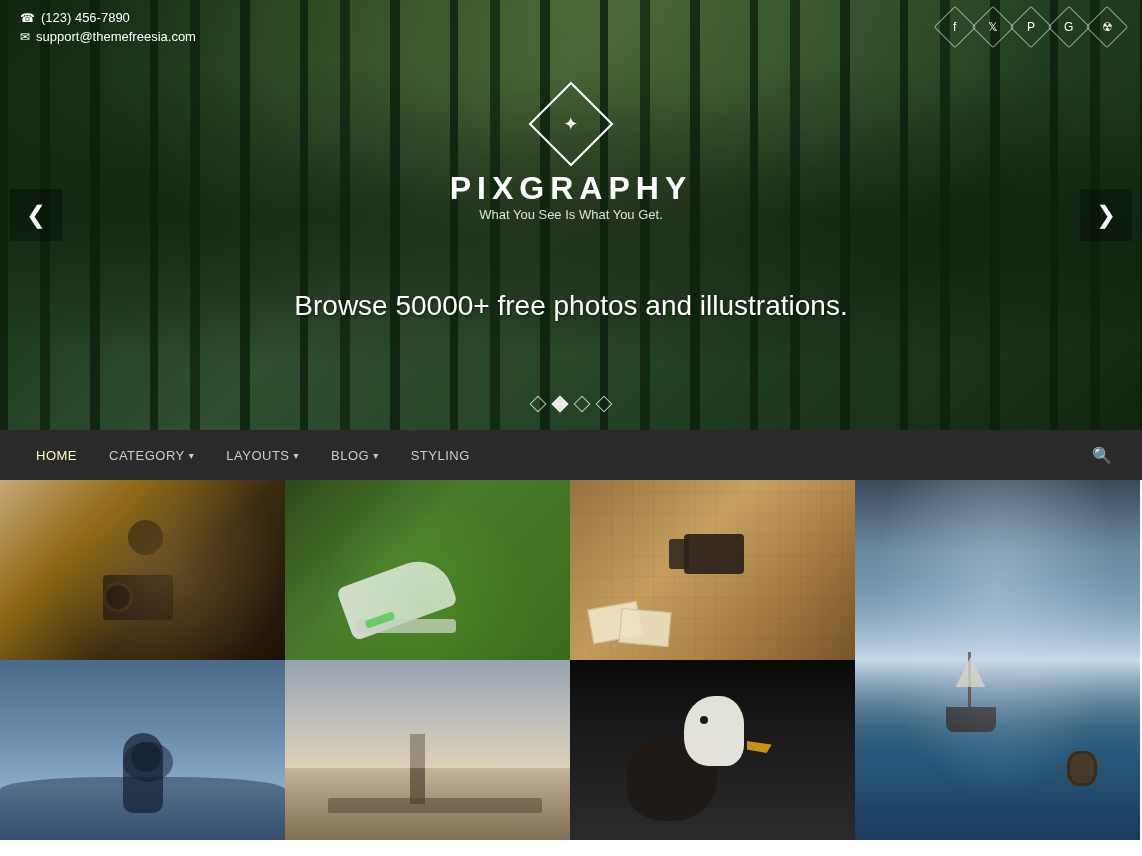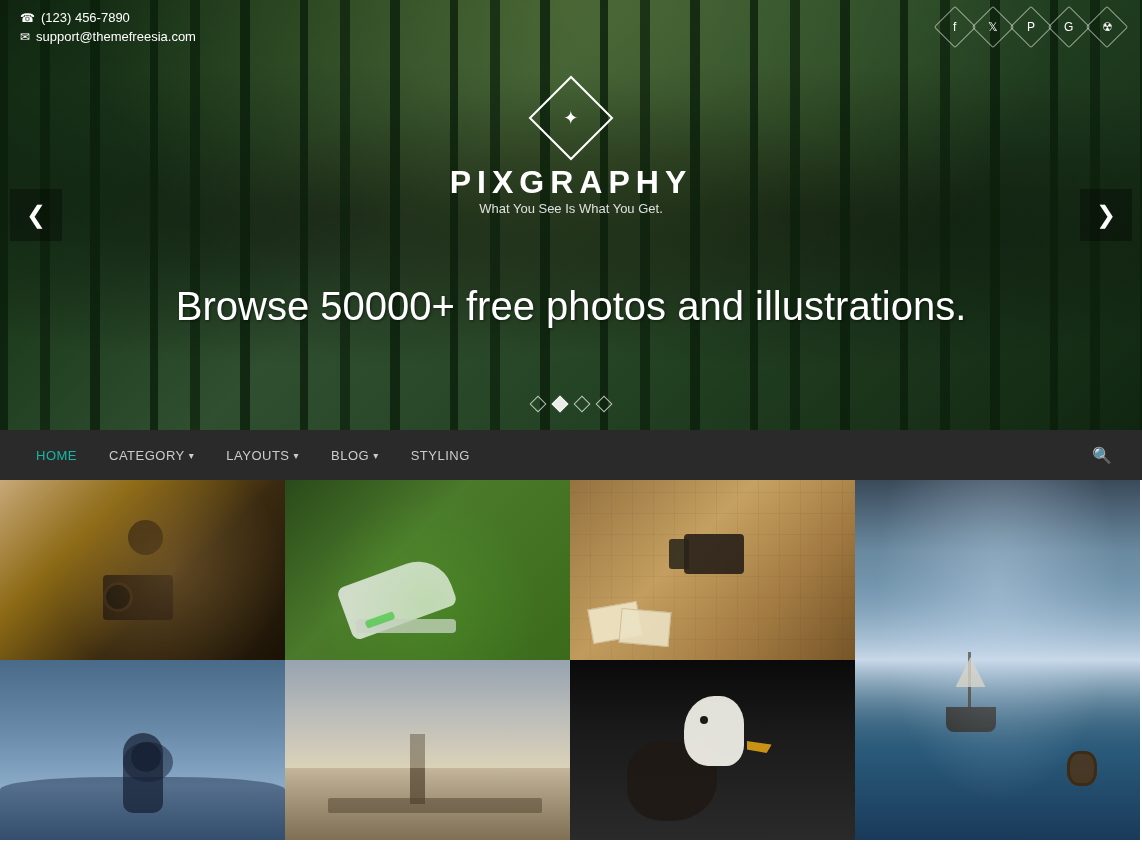--- a/index.html
+++ b/index.html
@@ -108,21 +108,21 @@
       letter-spacing: 6px;
       margin-top: 10px;
       color: #fff;
     }
     .hero-subtitle {
       font-size: 13px;
       color: rgba(255,255,255,0.85);
       margin-bottom: 30px;
     }
     .hero-heading {
-      font-size: 40px;
+      font-size: 28px;
       font-weight: 300;
       margin-bottom: 14px;
       text-shadow: 1px 1px 3px rgba(0,0,0,0.5);
       margin-top: 38px;
     }
     .hero-desc {
       font-size: 14px;
       color: rgba(255,255,255,0.8);
     }
     .hero-prev, .hero-next {
@@ -466,21 +466,21 @@
     <div class="hero-dots">
       <div class="hero-dot"></div>
       <div class="hero-dot active"></div>
       <div class="hero-dot"></div>
       <div class="hero-dot"></div>
     </div>
   </div>
 
   <nav class="navbar">
     <div class="nav-items">
-      <a class="nav-item active" style="color: #14b8a6;">
+      <a class="nav-item active" style="color: #fef9c3;">
         <span>HOME</span>
       </a>
       <a class="nav-item">
         <span>CATEGORY</span>
         <span class="chevron">▾</span>
       </a>
       <a class="nav-item">
         <span>LAYOUTS</span>
         <span class="chevron">▾</span>
       </a>

